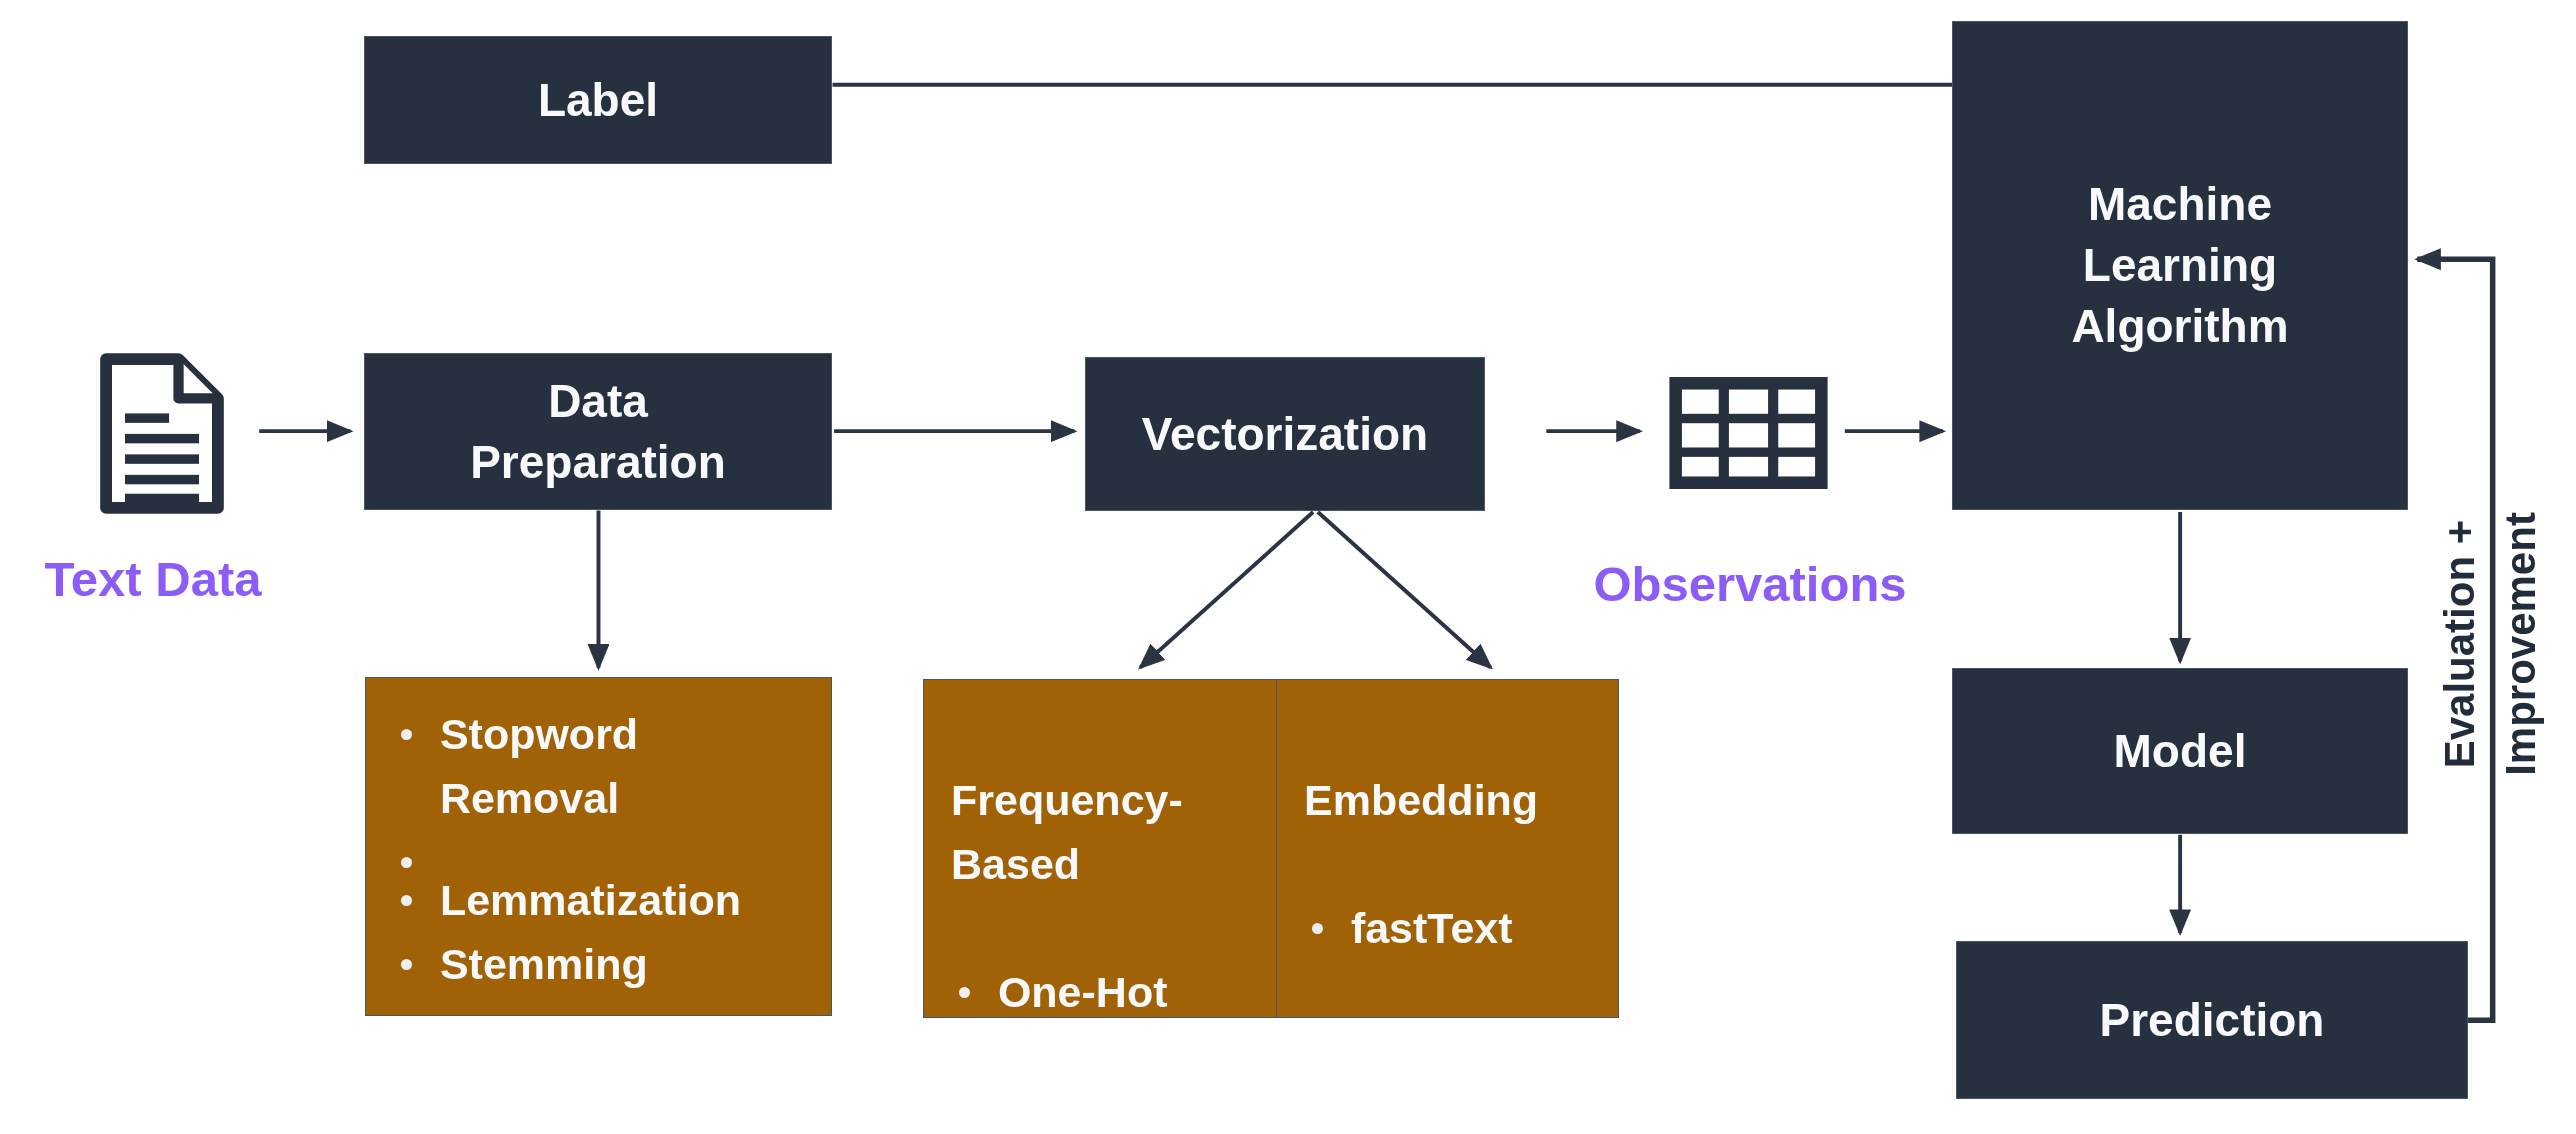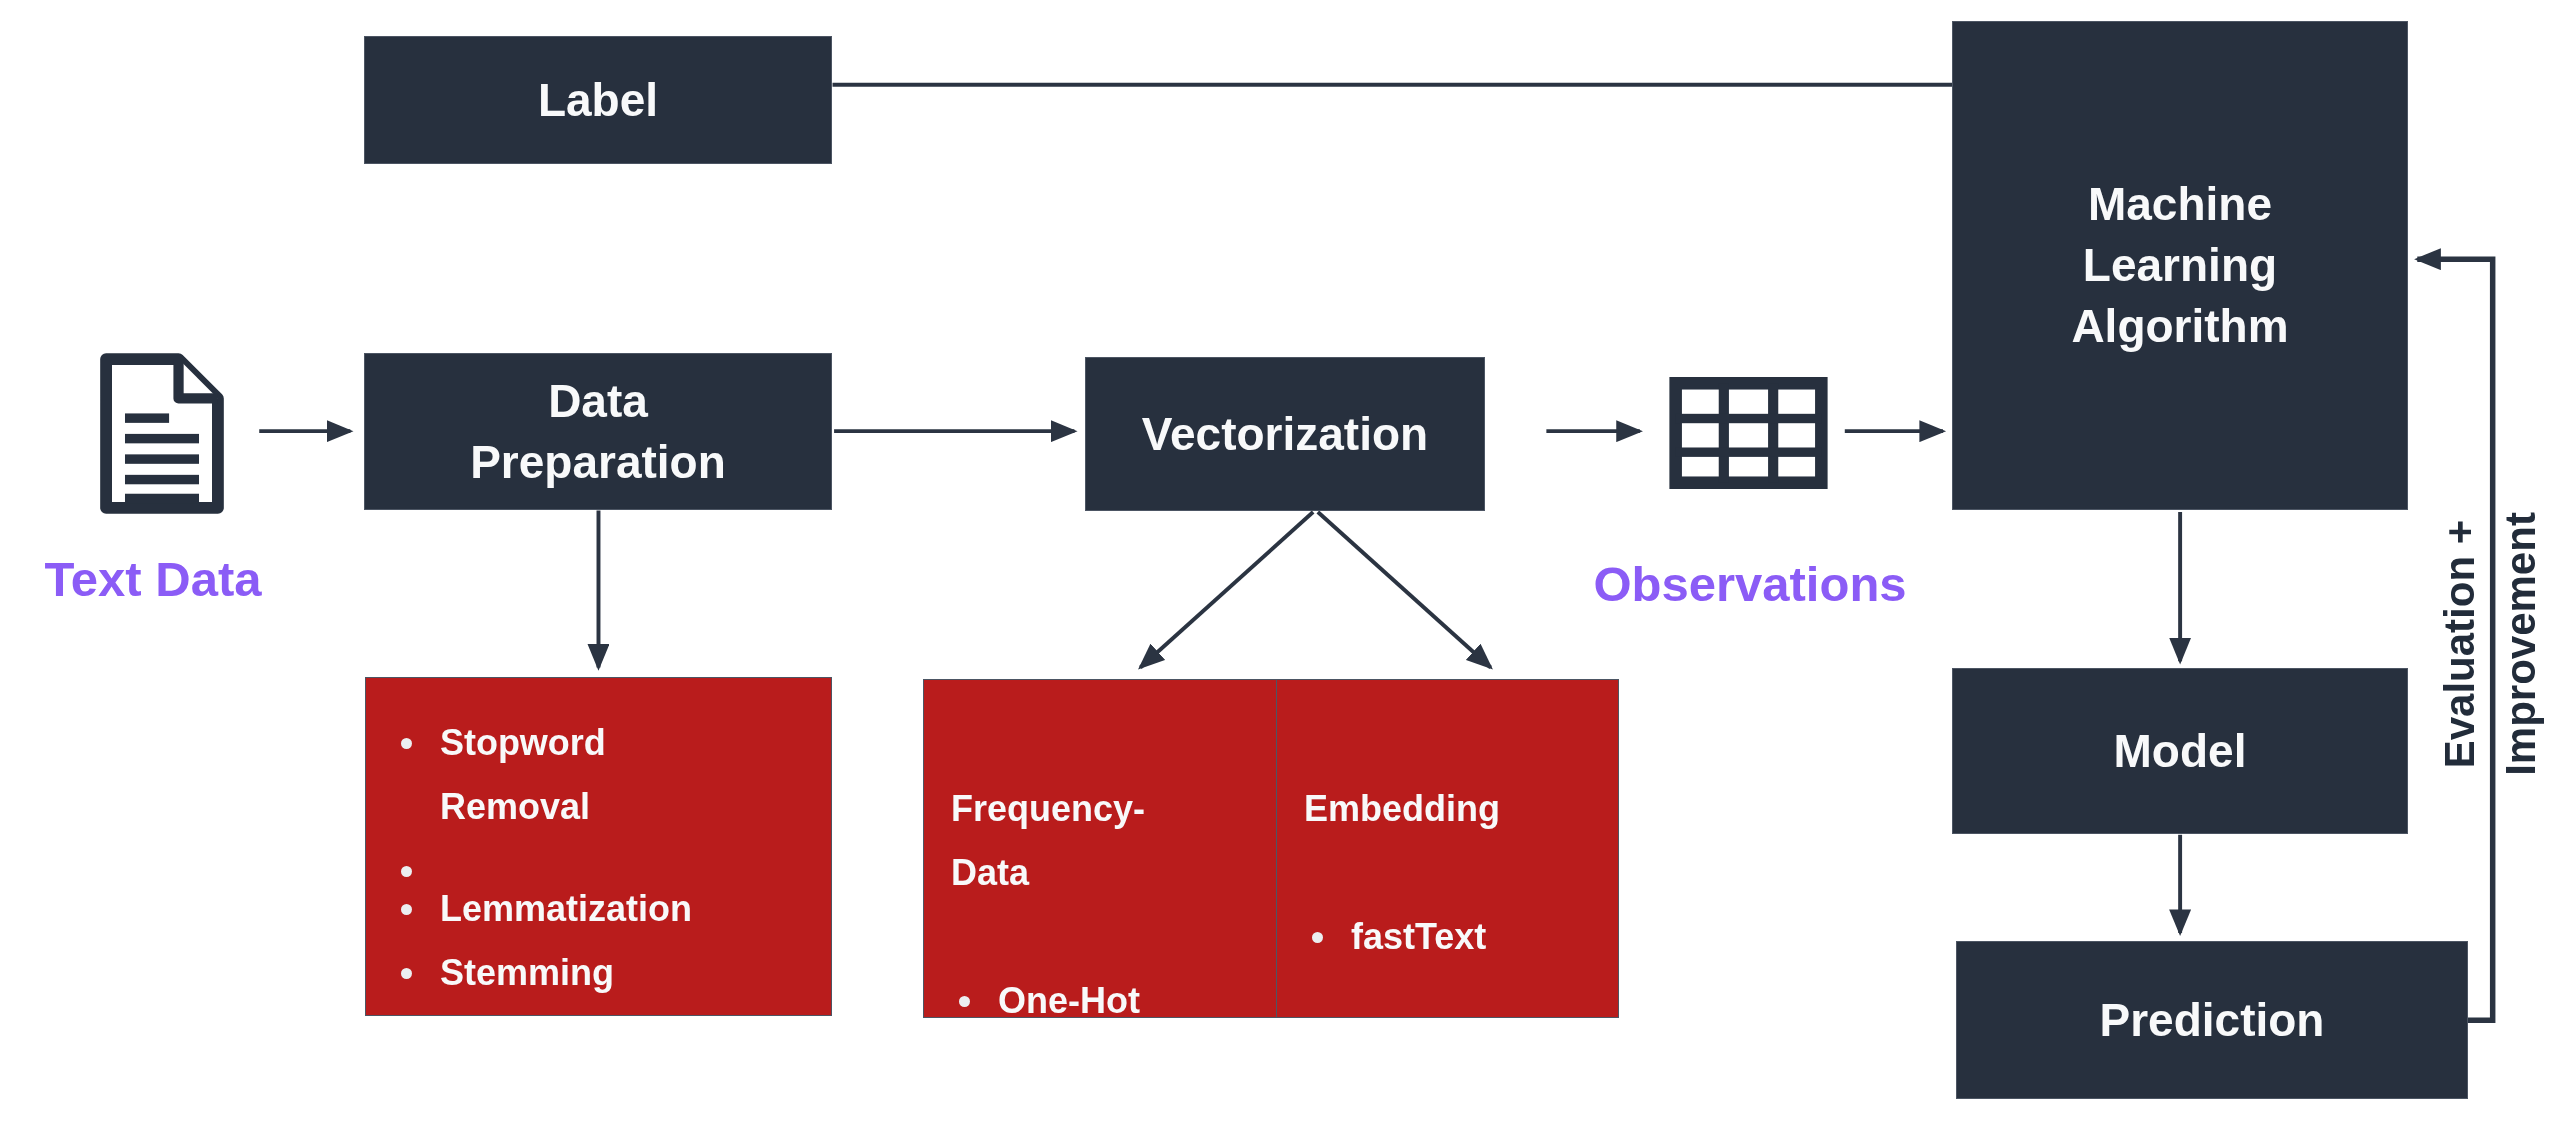--- a/index.html
+++ b/index.html
@@ -22,28 +22,28 @@
     display:flex;
     align-items:center;
     justify-content:center;
     text-align:center;
     font-size:46px;
     line-height:1.32;
     white-space:pre-line;
   }
   .listbox{
     position:absolute;
-    background:#b91c1c;
+    background:#a16207;
     border:1.6px solid #4c5563;
     box-sizing:border-box;
     color:#f8f9fa;
     font-weight:bold;
-    font-size:36px;
+    font-size:43px;
     line-height:64px;
-    padding:33px 14px 0 27px;
+    padding:24px 14px 0 27px;
     white-space:pre-line;
     overflow:hidden;
   }
   .listbox .title{white-space:pre-line;}
   .li{display:flex;align-items:flex-start;}
   .dot{
     flex:0 0 11px;
     width:11px;height:11px;
     margin:27px 28px 0 7.9px;
     border-radius:50%;
@@ -150,21 +150,21 @@
 
   <div class="box" style="left:1956px;top:941px;width:512px;height:158px">
     <span>Prediction</span>
   </div>
 
   <div class="listbox" style="left:365px;top:677px;width:467px;height:339px"><div class="li"><span class="dot"></span><span class="t">Stopword
 Removal</span></div><div class="li"><span class="dot"></span></div><div class="li"><span class="dot"></span><span class="t">Lemmatization</span></div><div class="li"><span class="dot"></span><span class="t">Stemming</span></div></div>
 
   <div class="listbox" style="left:923px;top:679px;width:385px;height:339px">
     <div class="title">Frequency-
-Data</div>
+Based</div>
     <div><div class="li"><span class="dot"></span><span class="t">One-Hot
 Encoding</span></div></div>
   </div>
 
   <div class="listbox" style="left:1276px;top:679px;width:343px;height:339px">
     <div class="title">Embedding</div>
     <div><div class="li"><span class="dot"></span><span class="t">fastText</span></div></div>
   </div>
 
   <div class="caption" style="left:153px;top:579px">Text Data</div>

